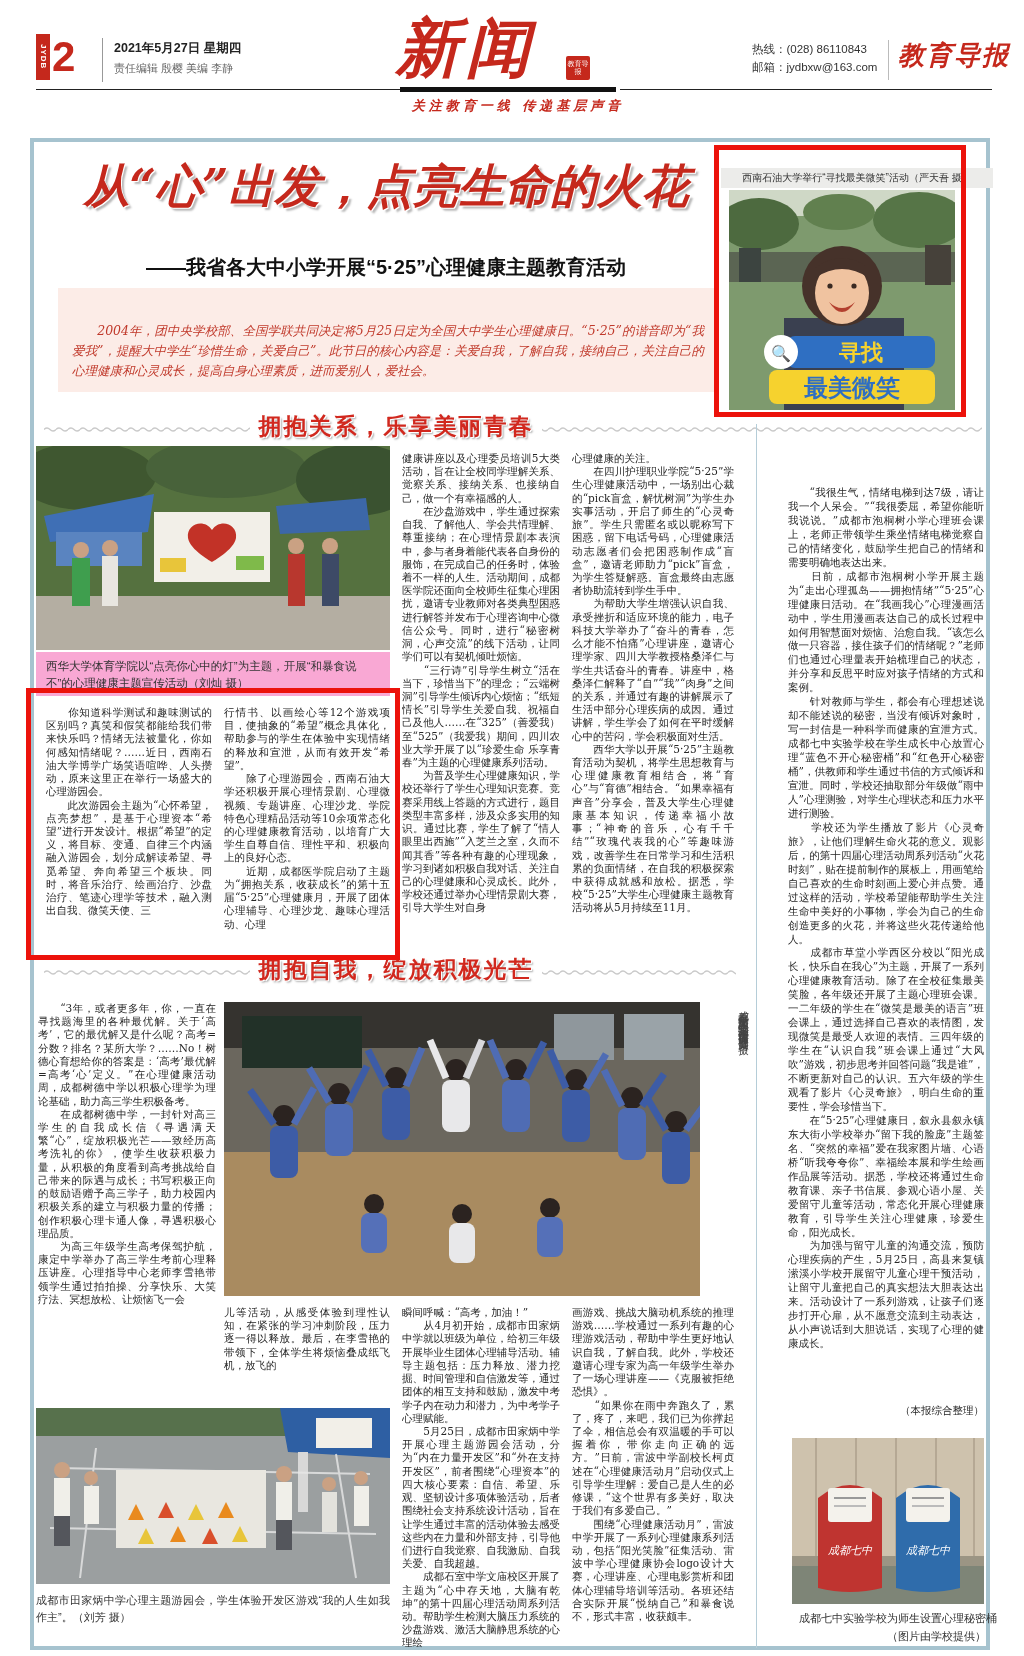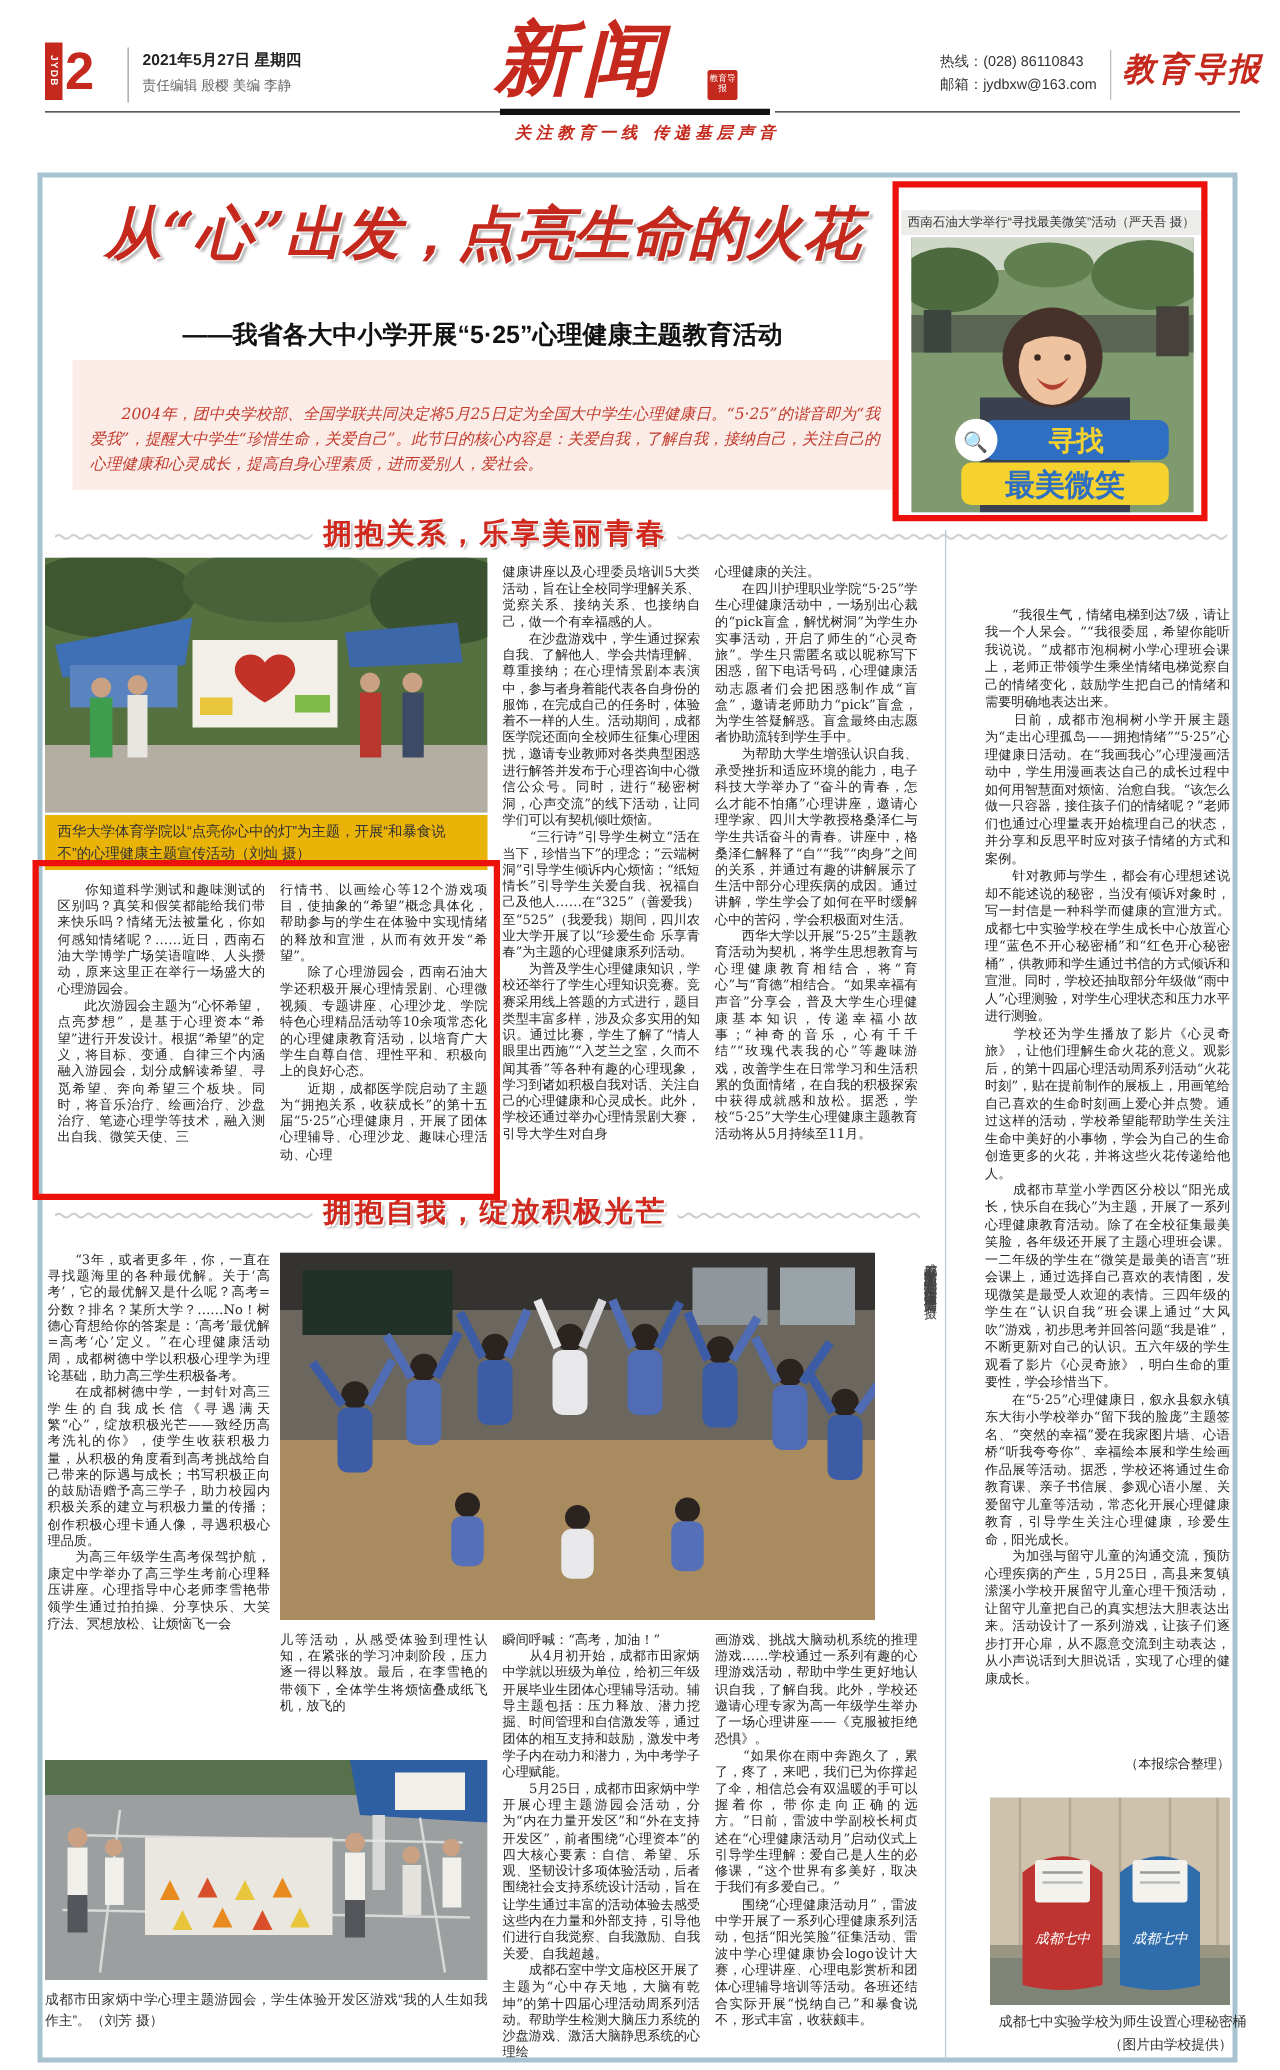--- a/index.html
+++ b/index.html
@@ -41,39 +41,39 @@
             padding:20px 14px;overflow:hidden;}
   .introbox .para{font-size:12.5px;line-height:1.6;color:#c0392b;font-style:italic;text-align:justify;}
   
   .wavy{height:7px;}
   .sec-title{text-align:center;font-size:23px;font-weight:900;color:#d1281e;background:#fff;
              font-family:"Liberation Sans",sans-serif;letter-spacing:2px;padding:0 6px;
              text-shadow:1px 1px 0 #fff,2px 2px 2px #a9a9a9;}
   
   .newscol{overflow:hidden;text-align:justify;font-size:10.5px;line-height:1.26;color:#262626;}
   .newscol .para,.sidebar-text .para{margin:0;text-indent:0;}
-  .caption-blue{background:#eab308;color:#333;font-size:11.5px;line-height:1.5;padding:6px 10px;
+  .caption-blue{background:#f9a8d4;color:#333;font-size:11.5px;line-height:1.5;padding:6px 10px;
                 box-sizing:border-box;font-family:"Liberation Sans",sans-serif;}
   .caption-plain{color:#333;font-size:11px;line-height:1.5;font-family:"Liberation Sans",sans-serif;}
   .divider-v{width:1px;background:#b5cdd8;}
   
   .sb-title{left:760px;top:424px;width:226px;text-align:center;font-size:21px;font-weight:900;
             color:#d1281e;font-family:"Liberation Sans",sans-serif;letter-spacing:1px;line-height:1.3;
             text-shadow:1px 1px 0 #fff,2px 2px 2px #a9a9a9;}
   .sidebar-text{left:788px;top:486px;width:196px;height:916px;overflow:hidden;text-align:justify;
                 font-size:10.5px;line-height:1.33;color:#262626;}
   .byline{left:788px;top:1404px;width:196px;text-align:right;font-size:10.5px;color:#262626;}
   .vert-caption{left:700px;top:1002px;width:54px;height:294px;writing-mode:vertical-rl;
                 font-size:10.5px;color:#444;line-height:2.0;letter-spacing:1px;
                 font-family:"Liberation Sans",sans-serif;}
   
   .photo{overflow:hidden;background:#ccc;}
   .photo svg{display:block;}
   .p1caption{left:721px;top:168px;width:240px;text-align:center;font-size:10px;color:#333;
-             background:#ececea;padding:3px 0;font-family:"Liberation Sans",sans-serif;}
+             background:#ececea;padding:3px 16px;font-family:"Liberation Sans",sans-serif;}
   
   .redbox{border:5px solid #ec120b;box-sizing:border-box;z-index:40;pointer-events:none;background:transparent;}
 </style>
 </head>
 <body>
 
 <div class="page">
 
   <div class="abs badge">
     <div class="badge-strip">JYDB</div>

